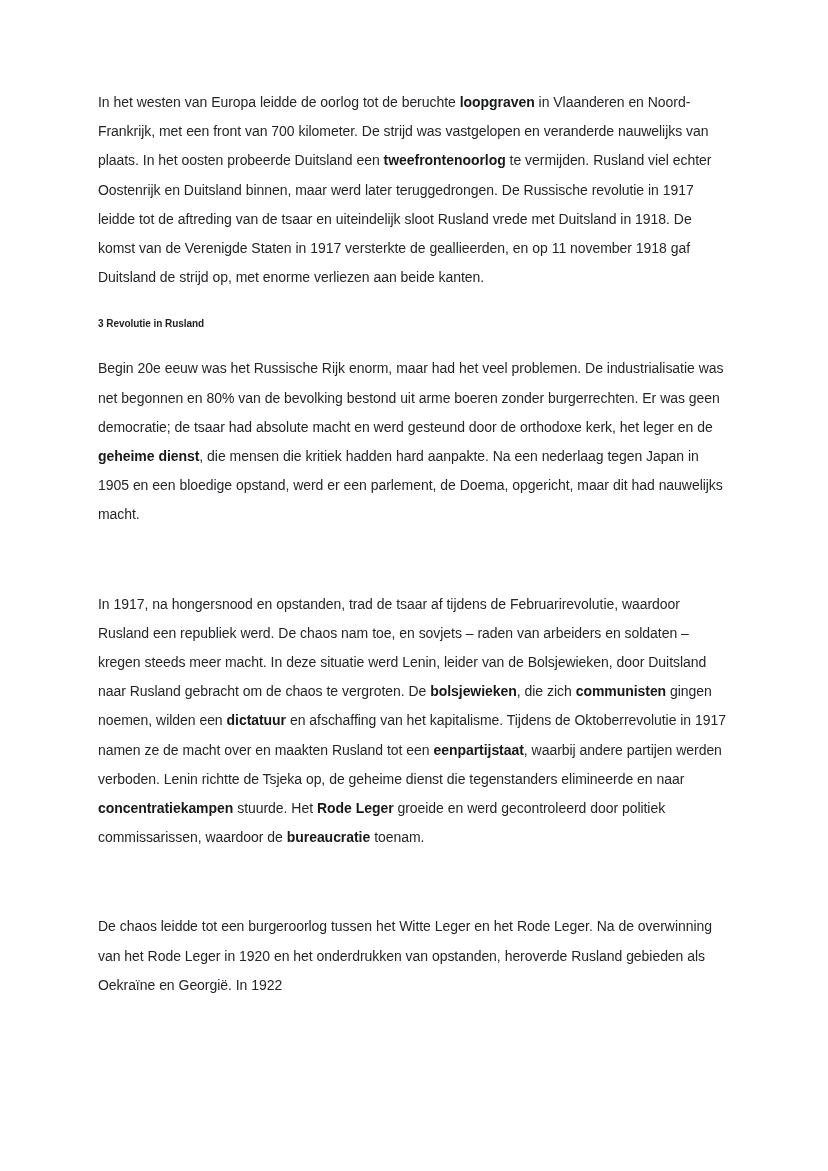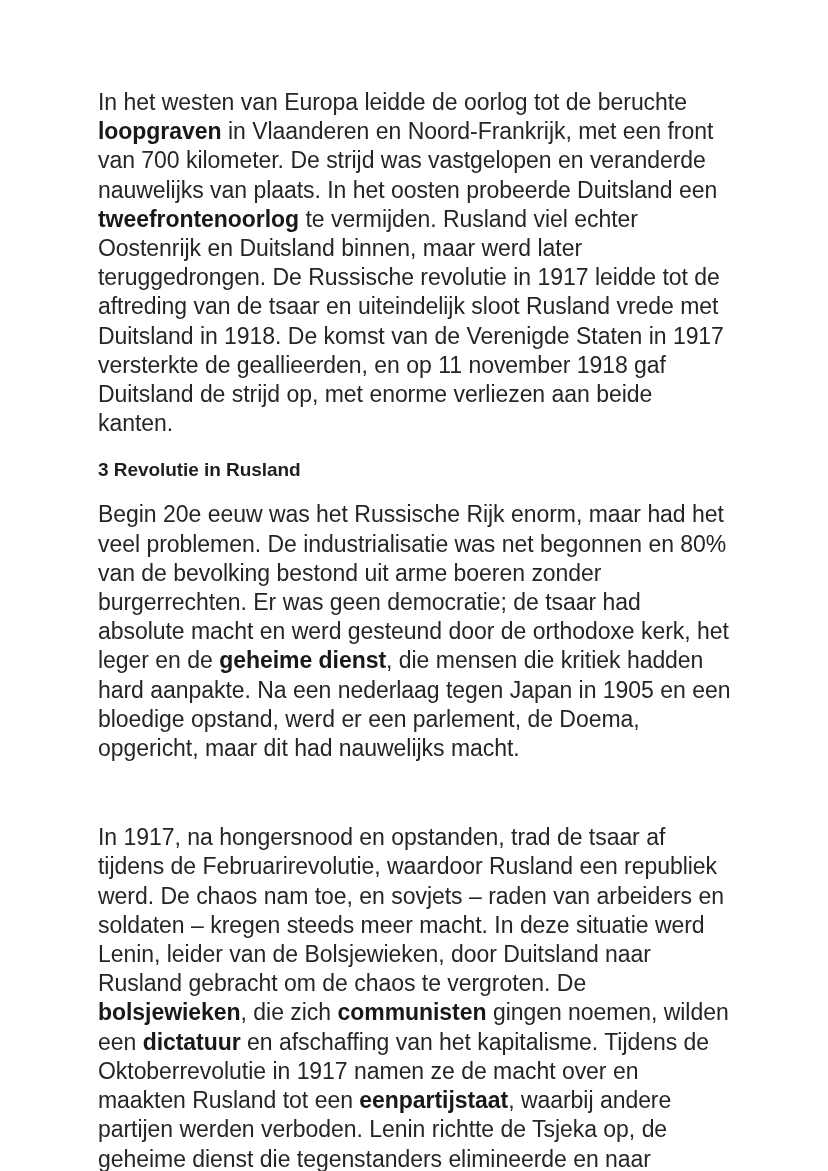--- a/index.html
+++ b/index.html
@@ -21,37 +21,37 @@
   .doc-body {
     position: absolute;
     left: 98px;
     top: 88px;
     width: 634px;
   }
 
   .para {
     margin: 0 0 17px 0;
     font-family: "Liberation Sans", "DejaVu Sans", sans-serif;
-    font-size: 23px;
+    font-size: 14px;
     line-height: 29.2px;
     color: #232629;
     letter-spacing: -0.05px;
     text-align: left;
     word-spacing: 0.1px;
     -webkit-font-smoothing: antialiased;
   }
 
   .para.gap-before {
     margin-top: 60px;
   }
 
   .heading {
     margin: 19px 0 17px 0;
     font-family: "Liberation Sans", "DejaVu Sans", sans-serif;
-    font-size: 19px;
+    font-size: 10px;
     line-height: 26px;
     font-weight: 700;
     color: #1d2023;
     letter-spacing: -0.05px;
   }
 
   .para b,
   .para strong {
     font-weight: 700;
     color: #16181a;
@@ -59,14 +59,15 @@
 </style>
 </head>
 <body>
 
 <div class="page">
   <div class="doc-body">
       <p class="para">In het westen van Europa leidde de oorlog tot de beruchte <b>loopgraven</b> in Vlaanderen en Noord-Frankrijk, met een front van 700 kilometer. De strijd was vastgelopen en veranderde nauwelijks van plaats. In het oosten probeerde Duitsland een <b>tweefrontenoorlog</b> te vermijden. Rusland viel echter Oostenrijk en Duitsland binnen, maar werd later teruggedrongen. De Russische revolutie in 1917 leidde tot de aftreding van de tsaar en uiteindelijk sloot Rusland vrede met Duitsland in 1918. De komst van de Verenigde Staten in 1917 versterkte de geallieerden, en op 11 november 1918 gaf Duitsland de strijd op, met enorme verliezen aan beide kanten.</p>
       <h2 class="heading">3 Revolutie in Rusland</h2>
       <p class="para">Begin 20e eeuw was het Russische Rijk enorm, maar had het veel problemen. De industrialisatie was net begonnen en 80% van de bevolking bestond uit arme boeren zonder burgerrechten. Er was geen democratie; de tsaar had absolute macht en werd gesteund door de orthodoxe kerk, het leger en de <b>geheime dienst</b>, die mensen die kritiek hadden hard aanpakte. Na een nederlaag tegen Japan in 1905 en een bloedige opstand, werd er een parlement, de Doema, opgericht, maar dit had nauwelijks macht.</p>
       <p class="para gap-before">In 1917, na hongersnood en opstanden, trad de tsaar af tijdens de Februarirevolutie, waardoor Rusland een republiek werd. De chaos nam toe, en sovjets – raden van arbeiders en soldaten – kregen steeds meer macht. In deze situatie werd Lenin, leider van de Bolsjewieken, door Duitsland naar Rusland gebracht om de chaos te vergroten. De <b>bolsjewieken</b>, die zich <b>communisten</b> gingen noemen, wilden een <b>dictatuur</b> en afschaffing van het kapitalisme. Tijdens de Oktoberrevolutie in 1917 namen ze de macht over en maakten Rusland tot een <b>eenpartijstaat</b>, waarbij andere partijen werden verboden. Lenin richtte de Tsjeka op, de geheime dienst die tegenstanders elimineerde en naar <b>concentratiekampen</b> stuurde. Het <b>Rode Leger</b> groeide en werd gecontroleerd door politiek commissarissen, waardoor de <b>bureaucratie</b> toenam.</p>
+      <p class="para gap-before">De chaos leidde tot een burgeroorlog tussen het Witte Leger en het Rode Leger. Na de overwinning van het Rode Leger in 1920 en het onderdrukken van opstanden, heroverde Rusland gebieden als Oekraïne en Georgië. In 1922</p>
     </div>
 </div>
 
 </body></html>

